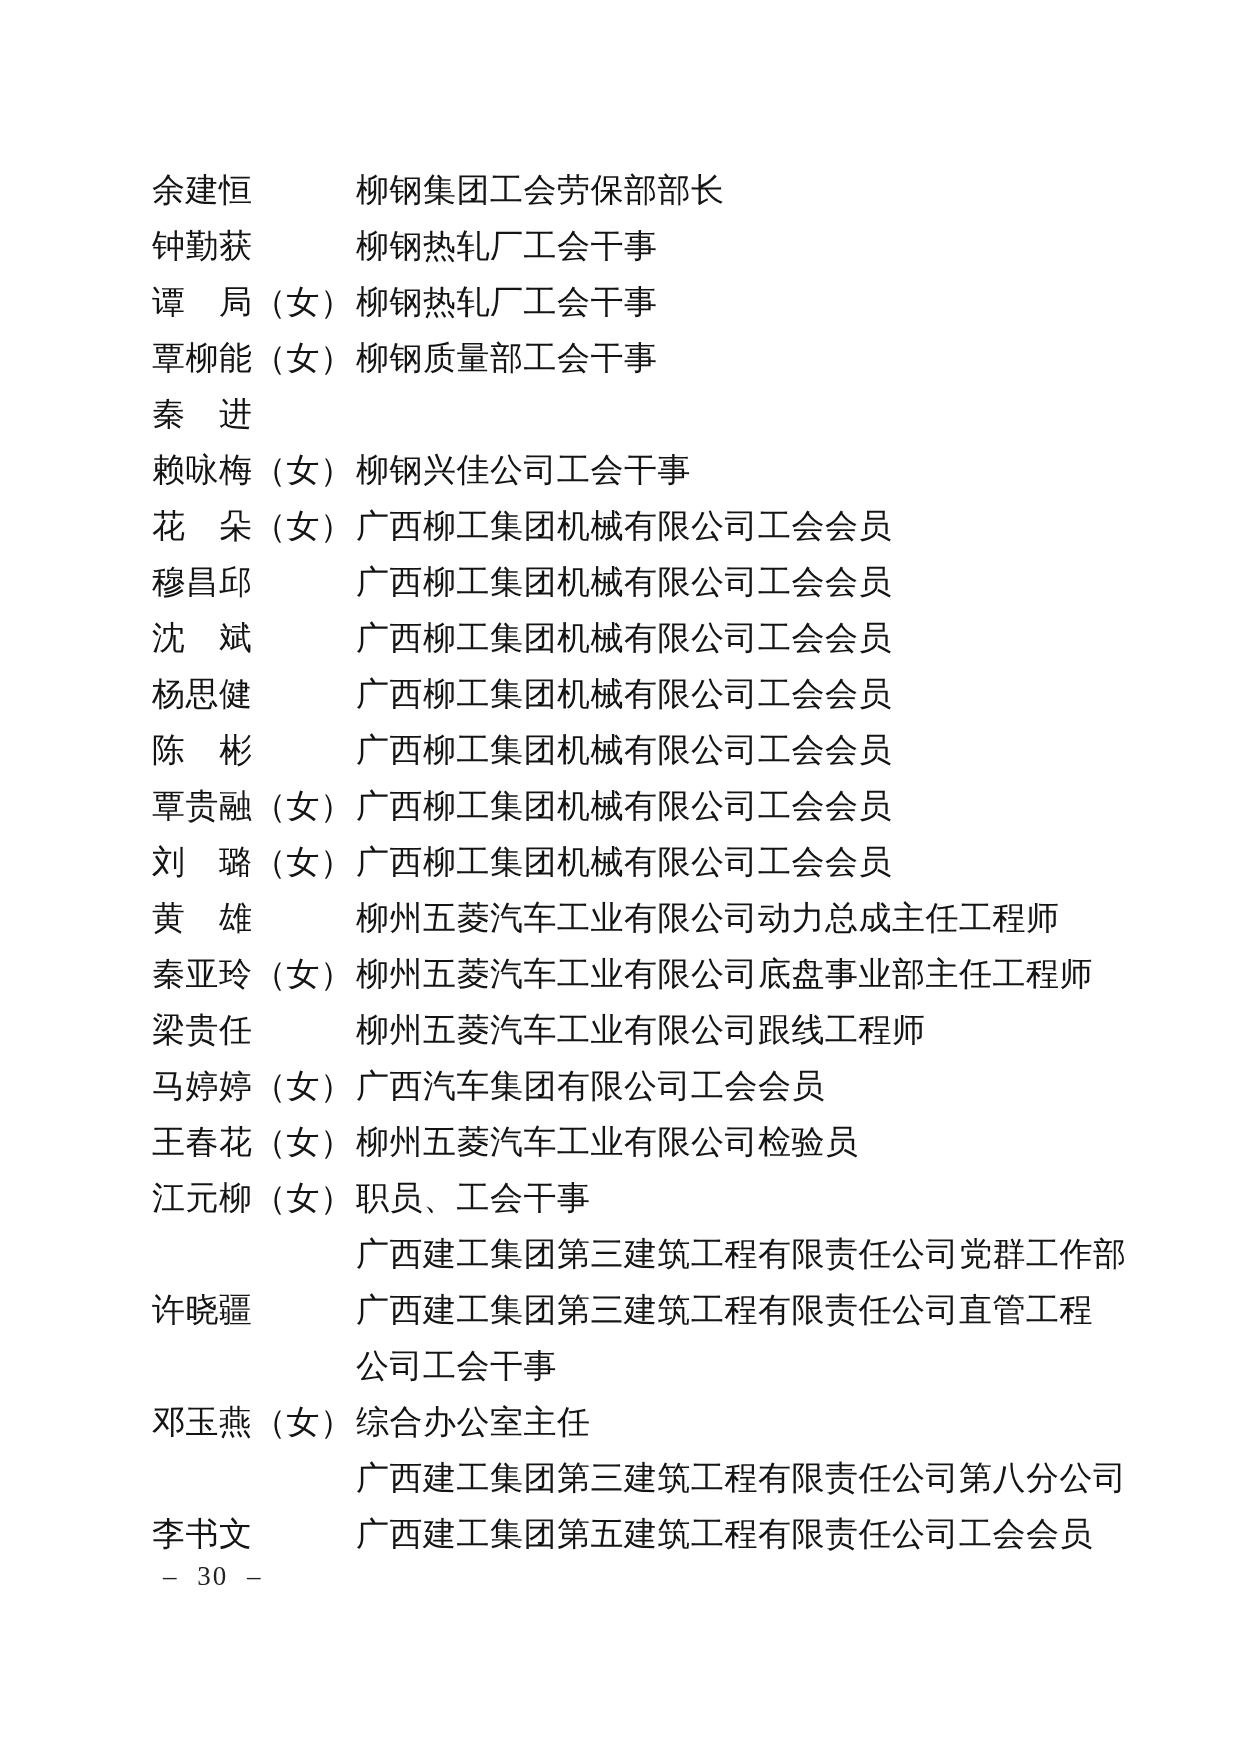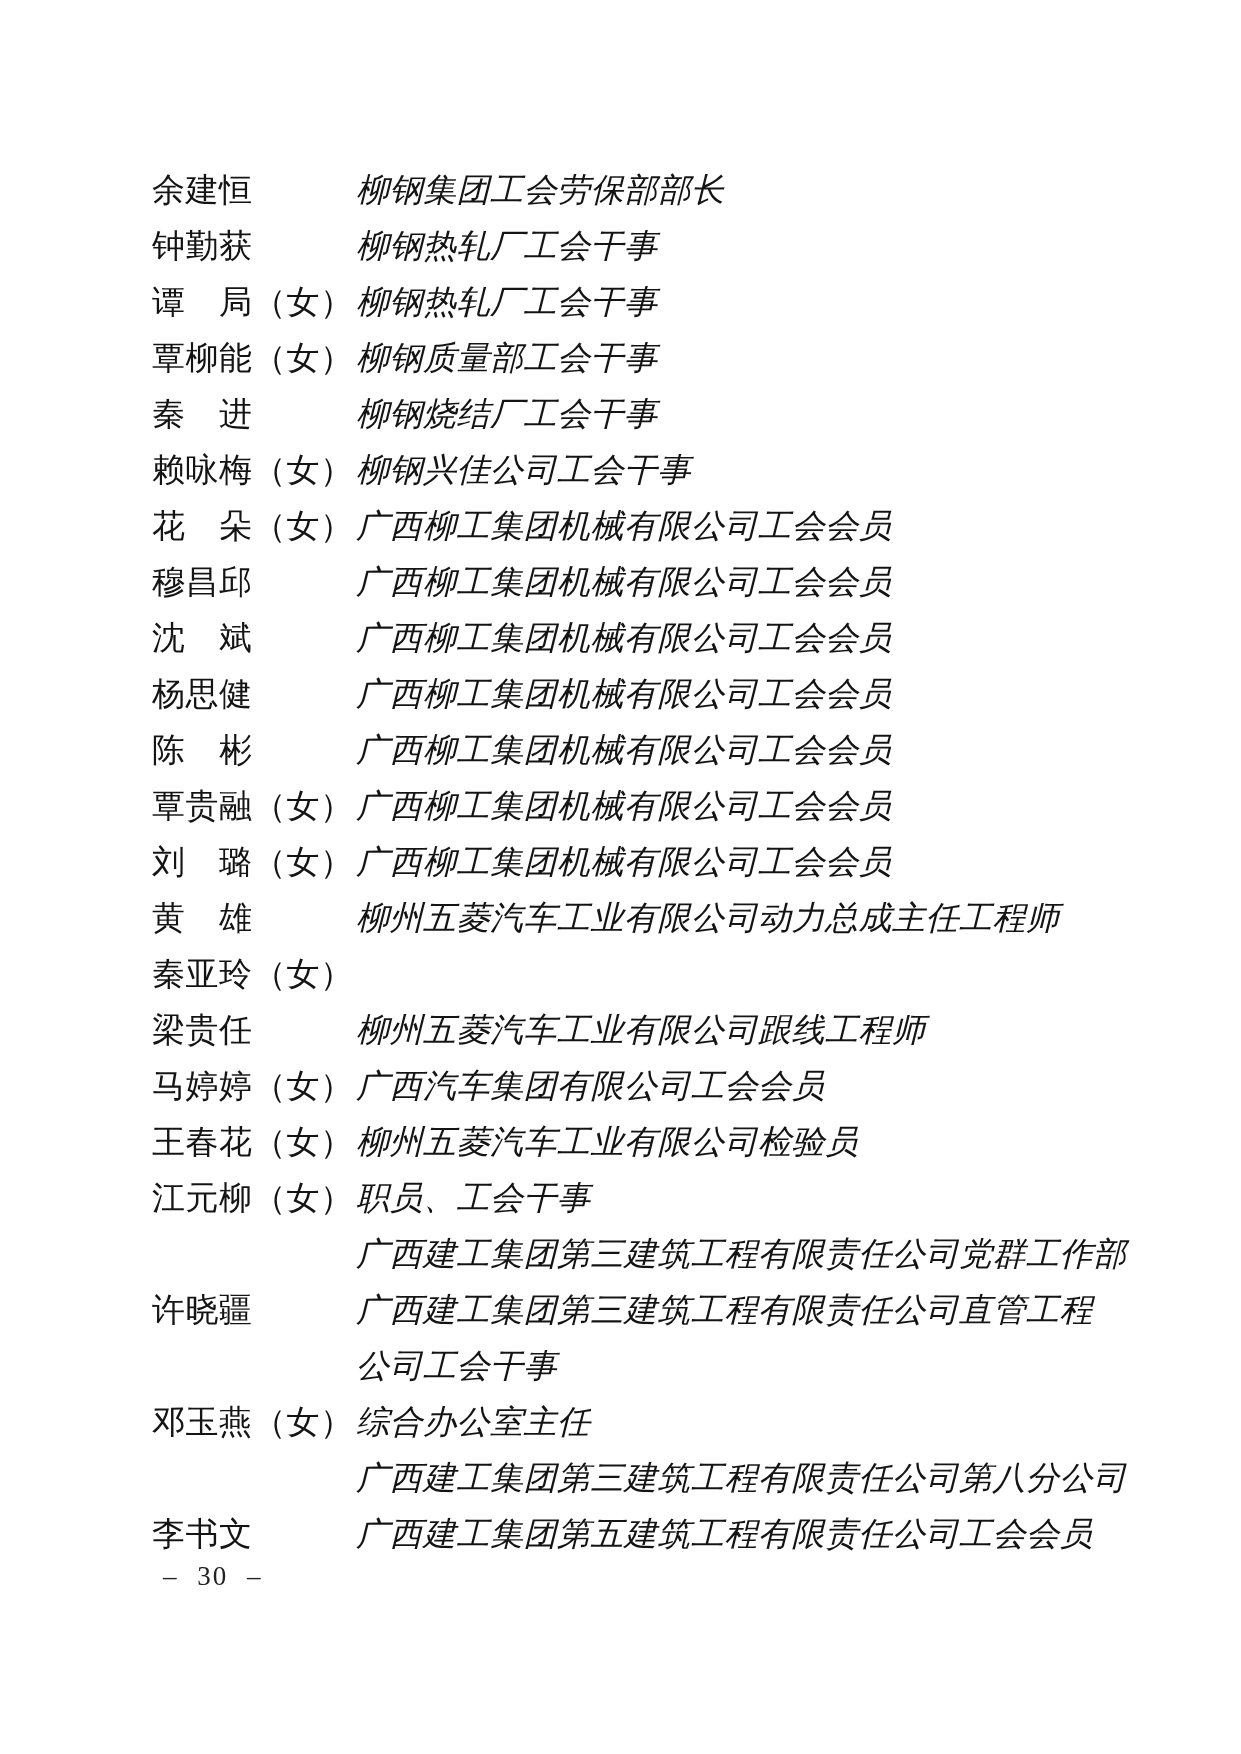--- a/index.html
+++ b/index.html
@@ -36,21 +36,20 @@
     white-space: pre;
   }
   .gender-cell {
     width: 103px;
     flex-shrink: 0;
     white-space: nowrap;
   }
   .pos-cell {
     flex: 1;
     min-width: 0;
-    font-style: italic;
   }
   .pos-line {
     white-space: nowrap;
   }
   .page-number {
     position: absolute;
     left: 163px;
     top: 1554px;
     font-size: 27px;
     line-height: 44px;
@@ -92,23 +91,20 @@
     <span class="name-cell">覃柳能</span>
     <span class="gender-cell">（女）</span>
     <div class="pos-cell">
           <div class="pos-line">柳钢质量部工会干事</div>
         </div>
   </div>
 
   <div class="entry">
     <span class="name-cell">秦　进</span>
     <span class="gender-cell"></span>
-    <div class="pos-cell">
-          <div class="pos-line">柳钢烧结厂工会干事</div>
-        </div>
   </div>
 
   <div class="entry">
     <span class="name-cell">赖咏梅</span>
     <span class="gender-cell">（女）</span>
     <div class="pos-cell">
           <div class="pos-line">柳钢兴佳公司工会干事</div>
         </div>
   </div>
 
@@ -172,20 +168,23 @@
     <span class="name-cell">黄　雄</span>
     <span class="gender-cell"></span>
     <div class="pos-cell">
           <div class="pos-line">柳州五菱汽车工业有限公司动力总成主任工程师</div>
         </div>
   </div>
 
   <div class="entry">
     <span class="name-cell">秦亚玲</span>
     <span class="gender-cell">（女）</span>
+    <div class="pos-cell">
+          <div class="pos-line">柳州五菱汽车工业有限公司底盘事业部主任工程师</div>
+        </div>
   </div>
 
   <div class="entry">
     <span class="name-cell">梁贵任</span>
     <span class="gender-cell"></span>
     <div class="pos-cell">
           <div class="pos-line">柳州五菱汽车工业有限公司跟线工程师</div>
         </div>
   </div>
 

